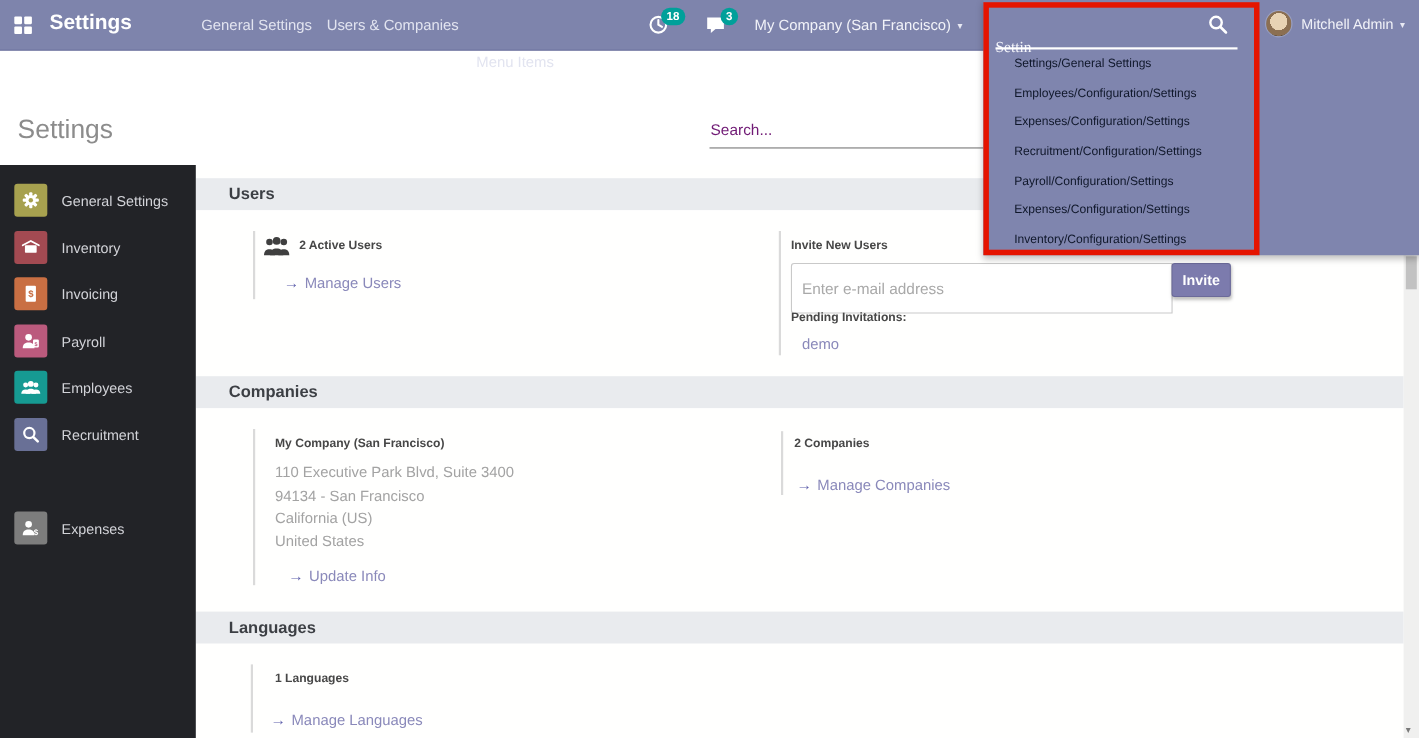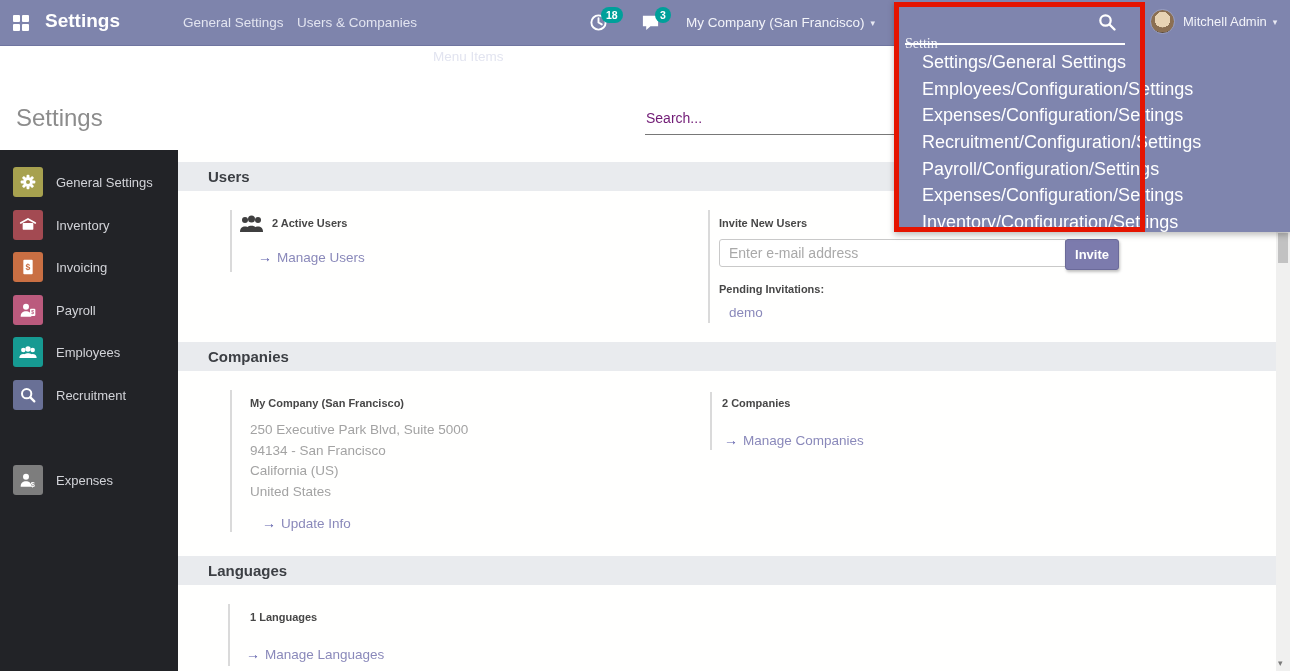--- a/index.html
+++ b/index.html
@@ -17,21 +17,21 @@
   .systray-icon { top:13px; width:19px; height:19px; cursor:pointer; }
   .badge { top:7px; height:16px; padding:0 5px; background:#00a09a; border-radius:9px; color:#fff; font-size:10.5px; font-weight:bold; line-height:16px; z-index:6; }
   #company-menu { left:686px; top:15px; font-size:13.5px; color:#f2f3f9; cursor:pointer; }
   .caret { font-size:9px; color:#e8e9f3; margin-left:6px; vertical-align:1px; }
 
   
   #search-panel { left:894px; top:0; width:396px; height:232px; background:#7f85ae; z-index:6; box-shadow:0 3px 6px rgba(0,0,0,.25); }
   #panel-query { position:absolute; left:11px; top:11px; width:210px; background:transparent; border:none; outline:none; color:#f5f6fb; font-size:14px; font-family:Liberation Serif, serif;margin-top:25px; }
   #panel-underline { position:absolute; left:11px; top:43px; width:220px; height:2px; background:#fff; }
   #panel-magnifier { position:absolute; left:204px; top:13px; }
-  .suggestion { position:absolute; left:28px; height:20px; font-size:18px; color:#ffffff; cursor:pointer; white-space:nowrap; }
+  .suggestion { position:absolute; left:28px; height:20px; font-size:11px; color:#0f172a; cursor:pointer; white-space:nowrap; }
 
   
   #user-menu { left:1150px; top:9px; z-index:8; display:flex; align-items:center; cursor:pointer; }
   #user-avatar { width:25px; height:25px; border-radius:50%; background:radial-gradient(circle at 50% 42%, #e8d3b4 0 44%, #8b6f52 45% 72%, #5d4a36 73% 100%); border:1px solid #9aa0c2; margin-right:8px; }
   #user-name { font-size:13px; color:#f2f3f9; }
 
   
   #red-box { left:894px; top:2px; width:251px; height:230px; border:5px solid #e51400; z-index:9; pointer-events:none; }
 
   
@@ -51,21 +51,21 @@
 
   
   .band { left:178px; width:1098px; height:29px; background:#e9ebee; z-index:1; }
   .band span { position:absolute; left:30px; top:6px; font-size:15px; font-weight:bold; color:#3c3f44; }
   .vline { width:2px; background:#dadada; }
   .bold-lbl { font-size:11px; font-weight:bold; color:#474747; white-space:nowrap; }
   .link { font-size:13.5px; color:#8a89ba; cursor:pointer; white-space:nowrap; }
   .arrow { font-weight:bold; color:#5f60ab; font-size:14px; margin-right:5px; }
   .muted { font-size:13.5px; color:#a3a3a3; white-space:nowrap; }
 
-  #invite-input { left:719px; top:239px; width:347px; height:28px; border:1px solid #c9c9c9; border-radius:3px 0 0 3px; padding:0 9px; font-size:14px; color:#444; font-family:"Liberation Sans", sans-serif; }
+  #invite-input { left:719px; top:239px; width:347px; height:46px; border:1px solid #c9c9c9; border-radius:3px 0 0 3px; padding:0 9px; font-size:14px; color:#444; font-family:"Liberation Sans", sans-serif; }
   #invite-input::placeholder { color:#a9a9a9; }
   #invite-btn { left:1065px; top:239px; width:54px; height:31px; background:#7c7bad; border:1px solid #6b6a99; border-radius:3px; color:#fff; font-size:13px; font-weight:bold; cursor:pointer; box-shadow:1px 2px 3px rgba(0,0,0,.25); }
 
   
   #scrollbar { left:1276px; top:228px; width:14px; height:443px; background:#f0f0ef; z-index:3; }
   #scroll-thumb { position:absolute; left:2px; top:5px; width:10px; height:30px; background:#c2c2c2; }
   #scroll-down { position:absolute; left:2px; bottom:3px; font-size:9px; color:#7a7a7a; }
 </style>
 </head>
 <body>
@@ -231,21 +231,21 @@
   <button id="invite-btn" class="abs">Invite</button>
   <div class="abs bold-lbl" style="left:719px; top:283px;">Pending Invitations:</div>
   <div class="abs link" style="left:729px; top:305px;">demo</div>
 
   <div class="abs band" style="top:342px;text-align:center;">
       <span>Companies</span>
     </div>
 
   <div class="abs vline" style="left:230px; top:390px; height:142px;"></div>
   <div class="abs bold-lbl" style="left:250px; top:397px;">My Company (San Francisco)</div>
-  <div class="abs muted" style="left:250px; top:422px;">250 Executive Park Blvd, Suite 5000</div>
+  <div class="abs muted" style="left:250px; top:422px;">110 Executive Park Blvd, Suite 3400</div>
   <div class="abs muted" style="left:250px; top:443px;">94134 - San Francisco</div>
   <div class="abs muted" style="left:250px; top:463px;">California (US)</div>
   <div class="abs muted" style="left:250px; top:484px;">United States</div>
   <div class="abs link" style="left:262px; top:515px;"><span class="arrow">→</span><span>Update Info</span></div>
 
   <div class="abs vline" style="left:710px; top:392px; height:58px;"></div>
   <div class="abs bold-lbl" style="left:722px; top:397px;">2 Companies</div>
   <div class="abs link" style="left:724px; top:432px;"><span class="arrow">→</span><span>Manage Companies</span></div>
 
   <div class="abs band" style="top:556px;">

